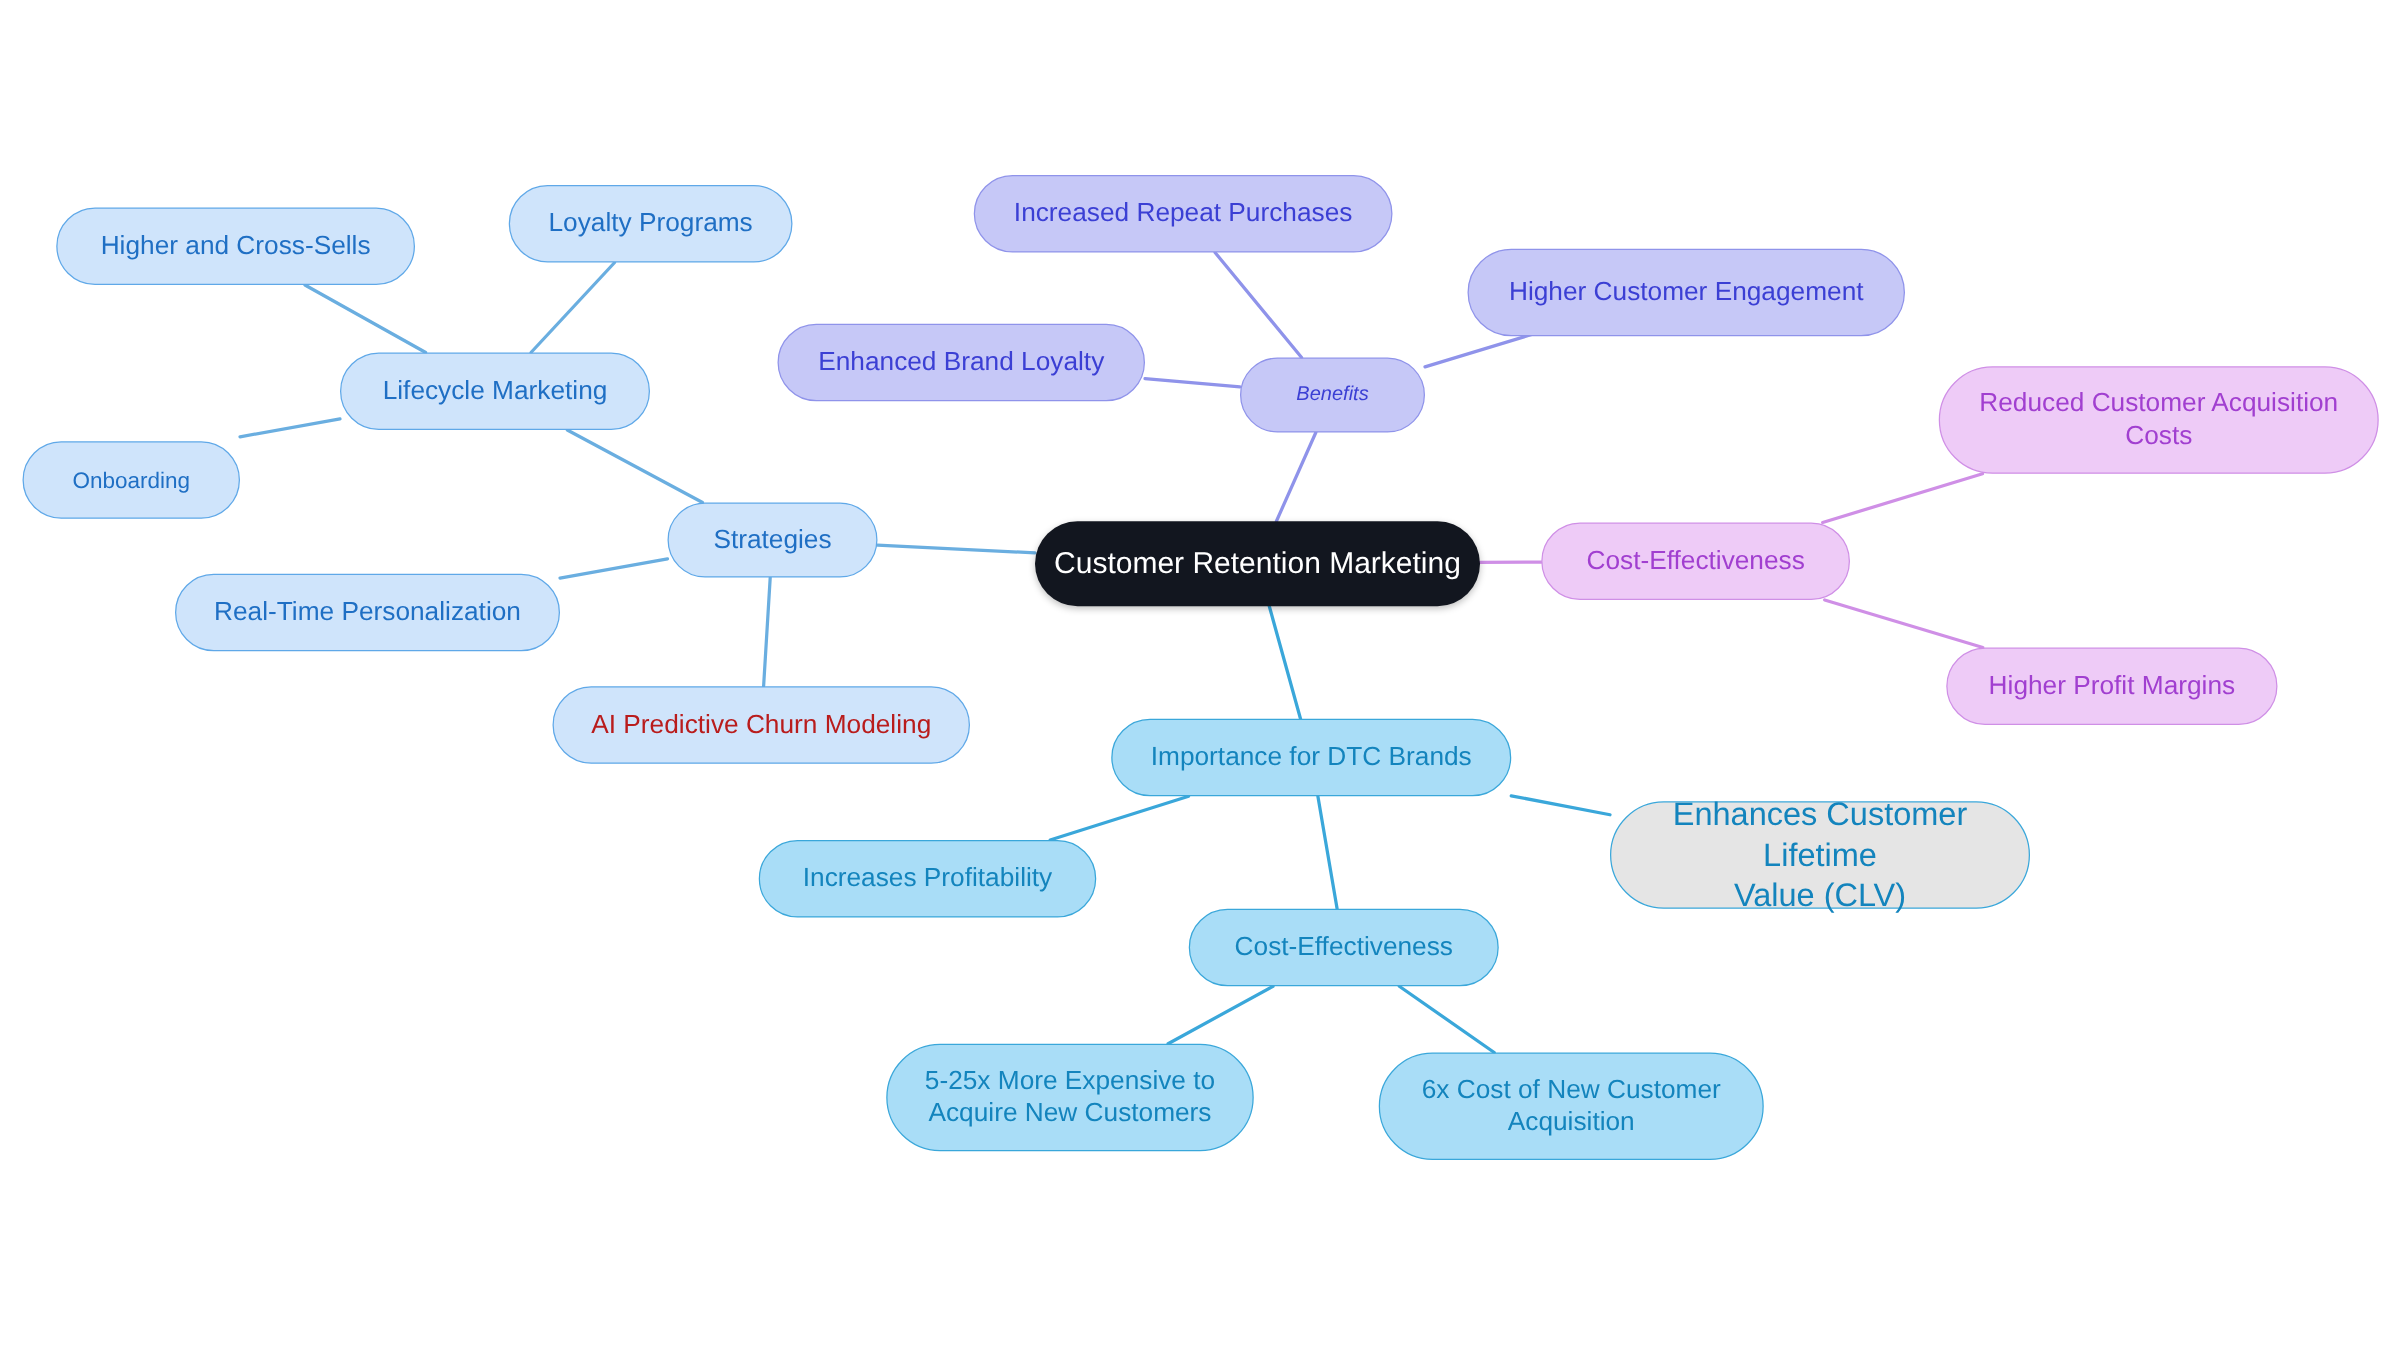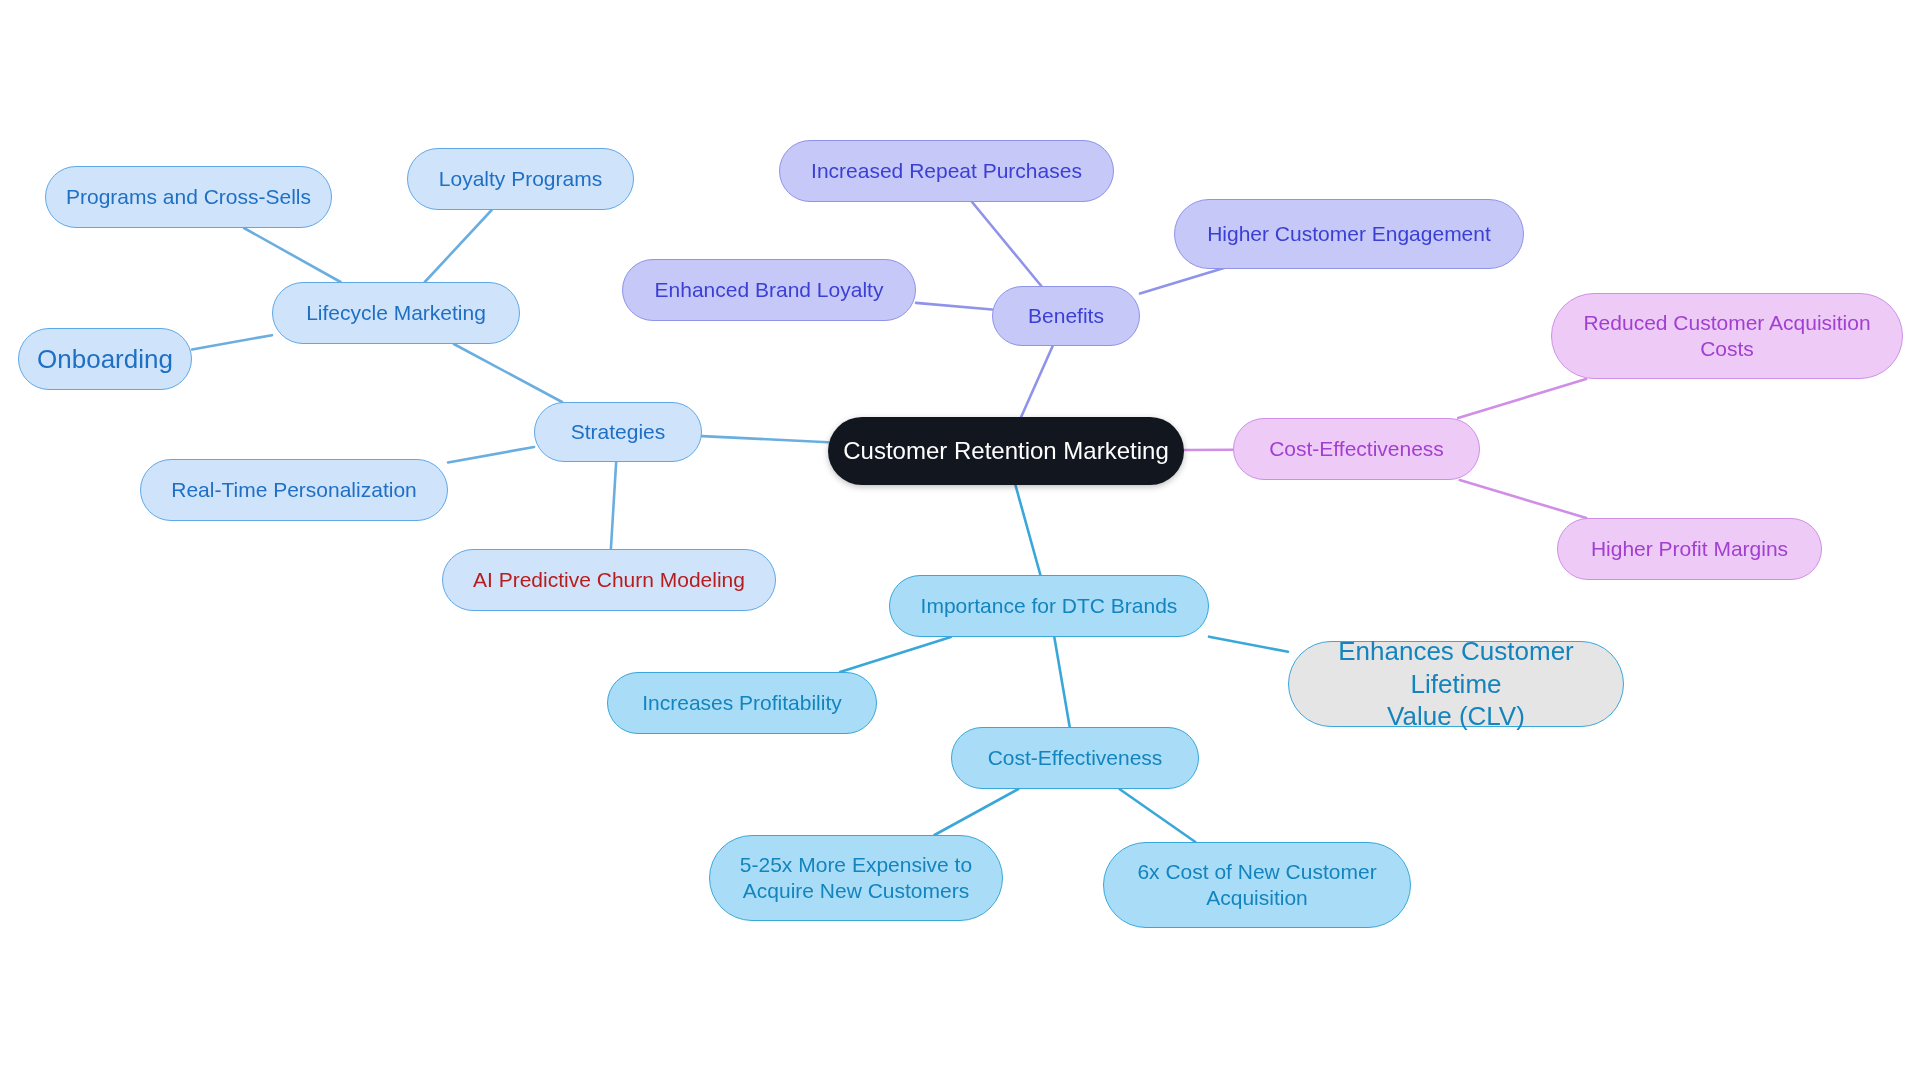--- a/index.html
+++ b/index.html
@@ -64,27 +64,27 @@
       <line x1="1458.141592920354" y1="418" x2="1586.0132743362833" y2="379" stroke="#cf8fe6" stroke-width="2.6" stroke-linecap="round"></line>
       <line x1="1459.73" y1="480" x2="1586.27" y2="518" stroke="#cf8fe6" stroke-width="2.6" stroke-linecap="round"></line>
       <line x1="950.8865979381443" y1="637" x2="840.1134020618557" y2="672" stroke="#3aa7da" stroke-width="2.6" stroke-linecap="round"></line>
       <line x1="1209" y1="636.6633906633907" x2="1288" y2="651.8034398034398" stroke="#3aa7da" stroke-width="2.6" stroke-linecap="round"></line>
       <line x1="1054.3026315789473" y1="637" x2="1069.6973684210527" y2="727" stroke="#3aa7da" stroke-width="2.6" stroke-linecap="round"></line>
       <line x1="1018.425" y1="789" x2="934.475" y2="835" stroke="#3aa7da" stroke-width="2.6" stroke-linecap="round"></line>
       <line x1="1119.4251968503936" y1="789" x2="1195.3779527559054" y2="842" stroke="#3aa7da" stroke-width="2.6" stroke-linecap="round"></line>
     </svg>
 <div class="node" style="left: 534px; top: 402px; width: 168px; height: 60px; background: rgb(207, 228, 251); border-color: rgb(95, 168, 232); color: rgb(31, 111, 196); font-size: 21px;">Strategies</div>
     <div class="node root" style="left: 828px; top: 417px; width: 356px; height: 68px; background: rgb(18, 22, 31); border-color: rgb(18, 22, 31); color: rgb(255, 255, 255); font-size: 24px;">Customer Retention Marketing</div>
-    <div class="node" style="left: 45px; top: 166px; width: 287px; height: 62px; background: rgb(207, 228, 251); border-color: rgb(95, 168, 232); color: rgb(31, 111, 196); font-size: 21px;">Programs and Cross-Sells</div>
+    <div class="node" style="left: 45px; top: 166px; width: 287px; height: 62px; background: rgb(207, 228, 251); border-color: rgb(95, 168, 232); color: rgb(31, 111, 196); font-size: 21px;">Higher and Cross-Sells</div>
     <div class="node" style="left: 407px; top: 148px; width: 227px; height: 62px; background: rgb(207, 228, 251); border-color: rgb(95, 168, 232); color: rgb(31, 111, 196); font-size: 21px;">Loyalty Programs</div>
     <div class="node" style="left: 272px; top: 282px; width: 248px; height: 62px; background: rgb(207, 228, 251); border-color: rgb(95, 168, 232); color: rgb(31, 111, 196); font-size: 21px;">Lifecycle Marketing</div>
-    <div class="node" style="left: 18px; top: 328px; width: 174px; height: 62px; background: rgb(207, 228, 251); border-color: rgb(95, 168, 232); color: rgb(31, 111, 196); font-size: 26px;">Onboarding</div>
+    <div class="node" style="left: 18px; top: 353px; width: 174px; height: 62px; background: rgb(207, 228, 251); border-color: rgb(95, 168, 232); color: rgb(31, 111, 196); font-size: 18px;">Onboarding</div>
     <div class="node" style="left: 140px; top: 459px; width: 308px; height: 62px; background: rgb(207, 228, 251); border-color: rgb(95, 168, 232); color: rgb(31, 111, 196); font-size: 21px;">Real-Time Personalization</div>
     <div class="node" style="left: 442px; top: 549px; width: 334px; height: 62px; background: rgb(207, 228, 251); border-color: rgb(95, 168, 232); color: #b91c1c; font-size: 21px;">AI Predictive Churn Modeling</div>
-    <div class="node" style="left: 992px; top: 286px; width: 148px; height: 60px; background: rgb(198, 200, 247); border-color: rgb(143, 147, 234); color: rgb(59, 63, 212); font-size: 21px;">Benefits</div>
+    <div class="node" style="left: 992px; top: 286px; width: 148px; height: 60px; background: rgb(198, 200, 247); border-color: rgb(143, 147, 234); color: rgb(59, 63, 212); font-size: 16px; font-style: italic;">Benefits</div>
     <div class="node" style="left: 779px; top: 140px; width: 335px; height: 62px; background: rgb(198, 200, 247); border-color: rgb(143, 147, 234); color: rgb(59, 63, 212); font-size: 21px;">Increased Repeat Purchases</div>
     <div class="node" style="left: 622px; top: 259px; width: 294px; height: 62px; background: rgb(198, 200, 247); border-color: rgb(143, 147, 234); color: rgb(59, 63, 212); font-size: 21px; text-align: right;">Enhanced Brand Loyalty</div>
     <div class="node" style="left: 1174px; top: 199px; width: 350px; height: 70px; background: rgb(198, 200, 247); border-color: rgb(143, 147, 234); color: rgb(59, 63, 212); font-size: 21px;">Higher Customer Engagement</div>
     <div class="node" style="left: 1233px; top: 418px; width: 247px; height: 62px; background: rgb(238, 203, 247); border-color: rgb(207, 143, 230); color: rgb(161, 63, 208); font-size: 21px;">Cost-Effectiveness</div>
     <div class="node" style="left: 1551px; top: 293px; width: 352px; height: 86px; background: rgb(238, 203, 247); border-color: rgb(207, 143, 230); color: rgb(161, 63, 208); font-size: 21px;">Reduced Customer Acquisition
 Costs</div>
     <div class="node" style="left: 1557px; top: 518px; width: 265px; height: 62px; background: rgb(238, 203, 247); border-color: rgb(207, 143, 230); color: rgb(161, 63, 208); font-size: 21px;">Higher Profit Margins</div>
     <div class="node" style="left: 889px; top: 575px; width: 320px; height: 62px; background: rgb(169, 221, 247); border-color: rgb(58, 167, 218); color: rgb(19, 132, 189); font-size: 21px;">Importance for DTC Brands</div>
     <div class="node" style="left: 607px; top: 672px; width: 270px; height: 62px; background: rgb(169, 221, 247); border-color: rgb(58, 167, 218); color: rgb(19, 132, 189); font-size: 21px;">Increases Profitability</div>
     <div class="node" style="left: 1288px; top: 641px; width: 336px; height: 86px; background: #e5e5e5; border-color: rgb(58, 167, 218); color: rgb(19, 132, 189); font-size: 26px;">Enhances Customer Lifetime

